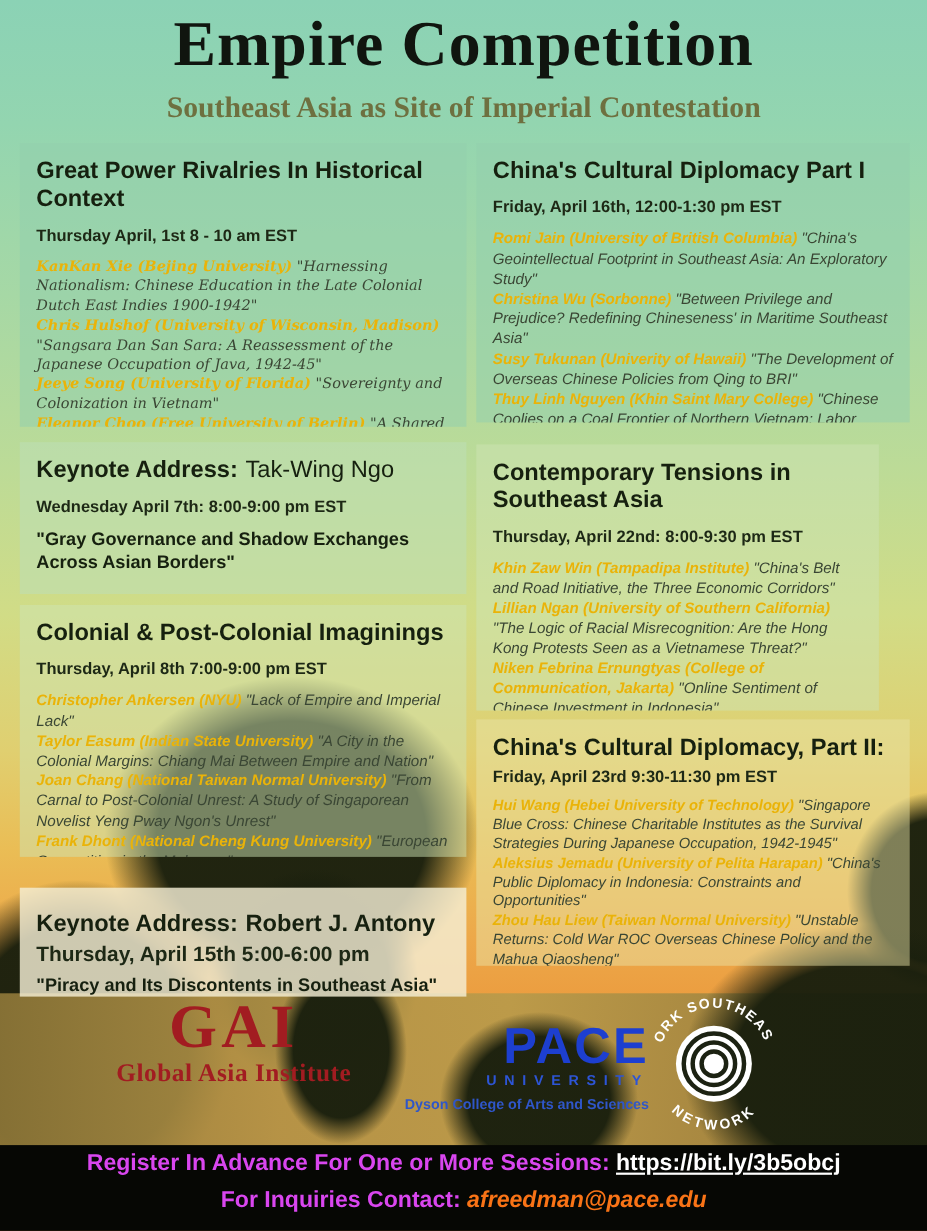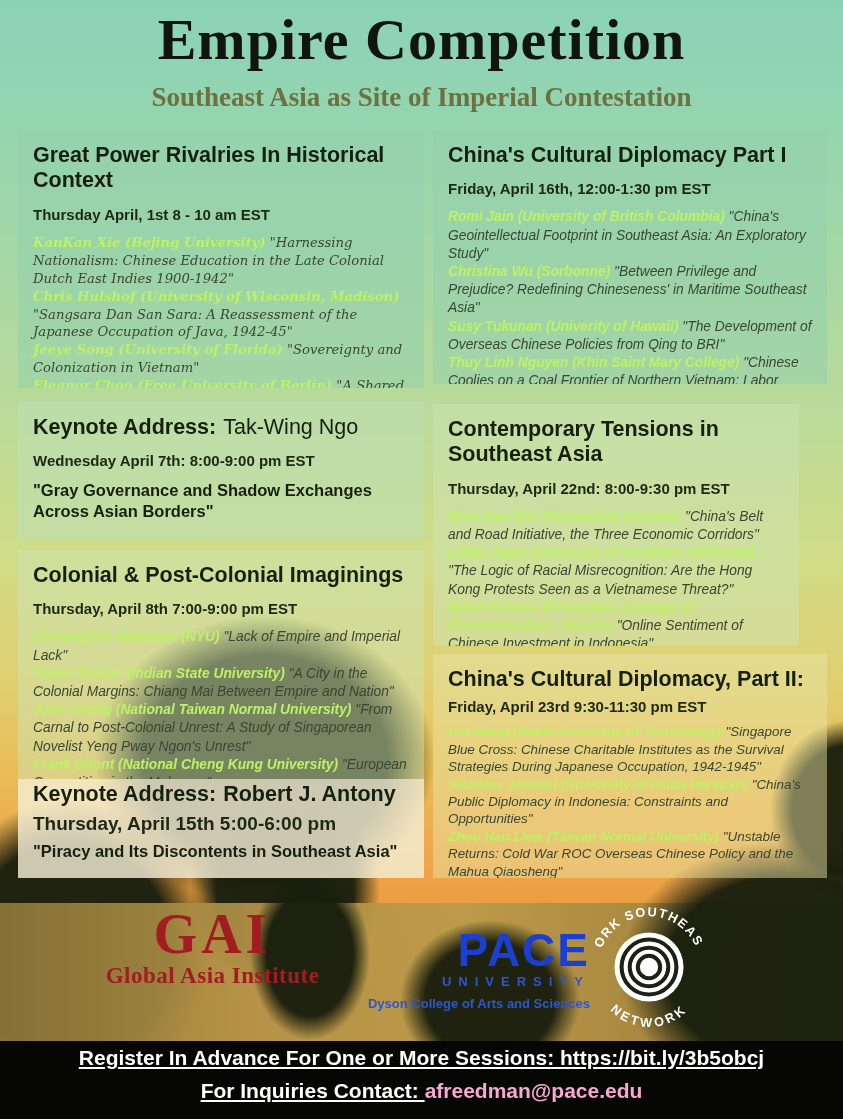--- a/index.html
+++ b/index.html
@@ -50,29 +50,29 @@
   .tint-mid{background:rgba(206,227,179,.5);}
   .tint-cream{background:rgba(244,238,212,.82);}
   .tint-gold{background:rgba(231,228,168,.48);}
   .card h2{
     margin:0 0 12px 0;font-size:21.5px;line-height:1.18;font-weight:700;color:#16200f;
   }
   .card h2 .light{font-weight:400;margin-left:7px;}
   .when{margin:0 0 11px 0;font-size:15px;font-weight:700;color:#1d2815;}
   .talk-line{margin:4px 0 0 0;font-size:16.5px;font-weight:700;line-height:1.25;color:#16200f;}
   .speakers p{margin:0;font-size:13.8px;line-height:1.32;color:#2a3625;}
-  .speakers b{font-style:italic;font-weight:700;color:#bef264;}
+  .speakers b{font-style:italic;font-weight:700;color:#eab308;}
   .speakers i{font-weight:400;color:#3a4634;}
   .serif p{font-family:"DejaVu Serif","Liberation Serif",serif;font-size:13.2px;line-height:1.36;}
   .serif b{font-style:italic;}
   
   #card-l1{left:18px;top:130px;width:406px;height:258px;}
   #card-l2{left:18px;top:402px;width:406px;height:138px;}
   #card-l3{left:18px;top:550px;width:406px;height:229px;}
-  #card-l4{left:18px;top:779px;width:406px;height:99px;padding-top:3px;}
+  #card-l4{left:18px;top:807px;width:406px;height:99px;padding-top:20px;}
   #card-r1{left:433px;top:130px;width:394px;height:254px;}
   #card-r2{left:433px;top:404px;width:366px;height:242px;}
   #card-r3{left:433px;top:654px;width:394px;height:224px;}
   #card-l4 h2{margin-bottom:6px;}
   #card-l4 .when{margin-bottom:6px;font-size:19px;}
   #card-r3 h2{margin-bottom:6px;}
   #card-r3 .when{margin-bottom:8px;}
   #card-r3 .speakers p{font-size:13.4px;line-height:1.3;}
   
   .gai{position:absolute;z-index:7;left:85px;top:908px;width:255px;text-align:center;
@@ -82,22 +82,22 @@
   .pace{position:absolute;z-index:7;left:355px;top:930px;width:235px;text-align:right;color:#1d3fd0;}
   .pace .word{font-size:46px;font-weight:800;letter-spacing:2px;line-height:.9;margin:0;font-family:"Liberation Sans",sans-serif;}
   .pace .univ{font-size:13px;font-weight:700;letter-spacing:7px;margin:3px 0 0 0;color:#2d55d6;}
   .pace .dyson{font-size:13px;font-weight:700;margin:7px 0 0 0;color:#2f56c9;}
   .nysean{position:absolute;z-index:7;left:583px;top:901px;width:132px;height:132px;}
   
   .footer{position:absolute;z-index:8;left:0;width:843px;text-align:center;
           font-size:21px;font-weight:700;}
   #footer-line1{top:1046px;}
   #footer-line2{top:1079px;}
-  .footer .gold{color:#ffffff;text-decoration:underline;}
-  .footer .white{color:#f9a8d4;}
+  .footer .gold{color:#d946ef;}
+  .footer .white{color:#f97316;font-style:italic;}
   .footer a{color:#ffffff;text-decoration:underline;}
 </style>
 </head>
 <body>
 
 <div class="poster">
 
   <div class="bg"></div>
 
   <div class="tree t-bigcanopy"></div>

